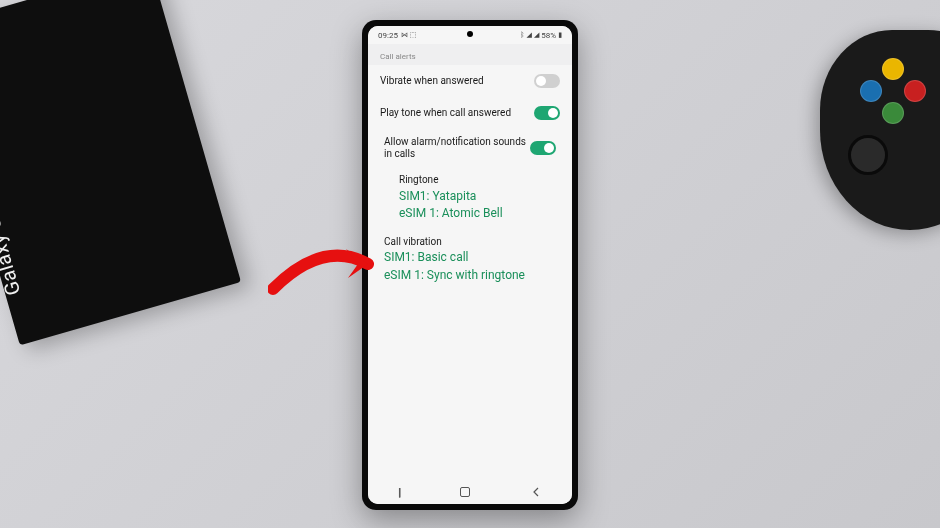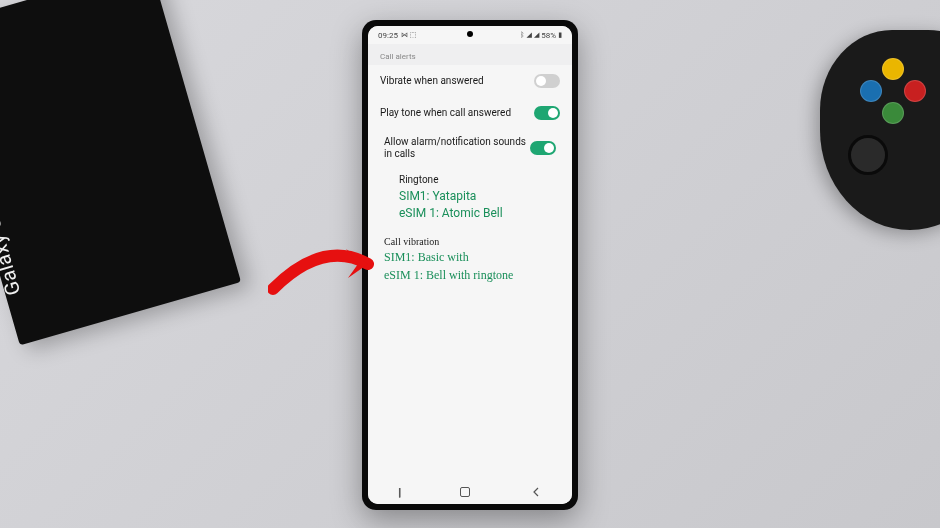--- a/index.html
+++ b/index.html
@@ -280,24 +280,24 @@
         </div>
     </div>
 
 
     <div class="row row-two" style="display:block; padding:7px 19px;margin-left:12px;">
       <div class="row-label">Ringtone</div>
       <div class="row-sub">SIM1: Yatapita</div>
       <div class="row-sub">eSIM 1: Atomic Bell</div>
     </div>
 
-    <div class="row row-two" style="display:block; padding:7px 16px;font-family:Liberation Serif, serif;">
+    <div class="row row-two" style="display:block; padding:7px 16px;">
       <div class="row-label">Call vibration</div>
-      <div class="row-sub">SIM1: Basic with</div>
-      <div class="row-sub">eSIM 1: Bell with ringtone</div>
+      <div class="row-sub">SIM1: Basic call</div>
+      <div class="row-sub">eSIM 1: Sync with ringtone</div>
     </div>
 
 
 
     <div class="navbar">
       <span class="nav-recent">|||</span>
       <span class="nav-home"></span>
       <span>
         <svg width="10" height="10" viewBox="0 0 10 10">
           <path d="M7 1 L3 5 L7 9" stroke="#555" stroke-width="1.2" fill="none"></path>

